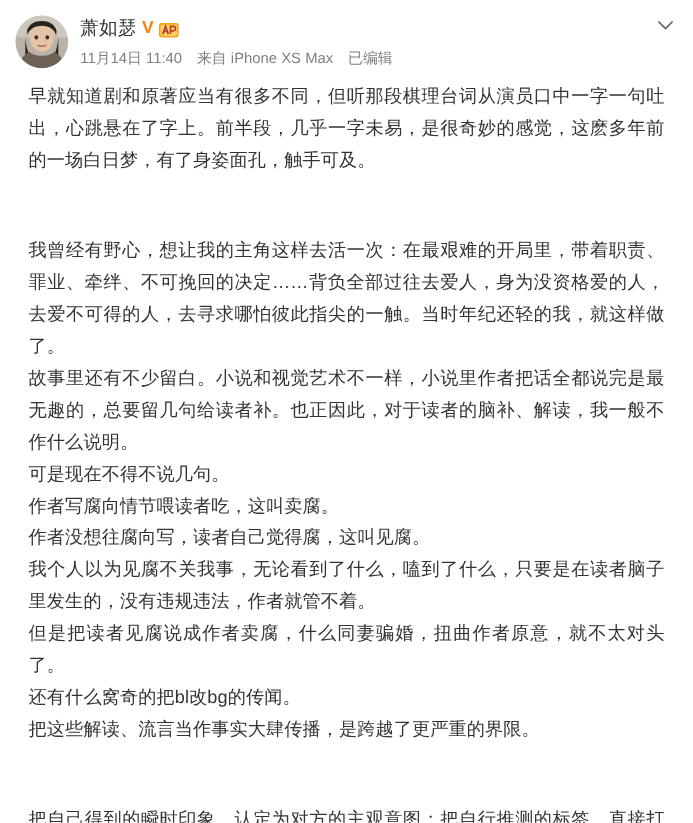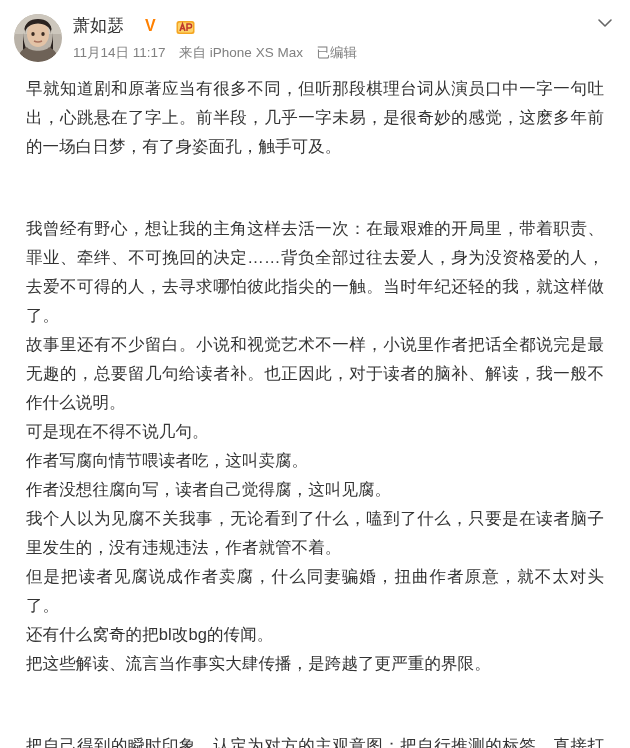--- a/index.html
+++ b/index.html
@@ -39,21 +39,20 @@
   .head-text {
     margin-left: 11px;
     flex: 1 1 auto;
     min-width: 0;
     padding-top: 1px;
   }
   .name-row {
     display: flex;
     align-items: center;
     height: 22px;
-    gap: 16px;
   }
   .username {
     font-size: 17px;
     line-height: 22px;
     color: #333333;
     font-weight: normal;
     white-space: nowrap;
   }
   .verified-v {
     margin-left: 5px;
@@ -142,21 +141,21 @@
           <svg width="19" height="17" viewBox="0 0 19 17" aria-hidden="true">
             <rect x="0.5" y="2" width="18" height="13" rx="2.5" fill="#f5a623"></rect>
             <rect x="2" y="3.5" width="15" height="10" rx="1.8" fill="#fdd36a"></rect>
             <path d="M4 12 L6.5 5 L9 12" stroke="#c0392b" stroke-width="1.6" fill="none"></path>
             <path d="M5 9.6 H8" stroke="#c0392b" stroke-width="1.4"></path>
             <path d="M11 12 V5 h2.6 a2 2 0 0 1 0 4 H11" stroke="#c0392b" stroke-width="1.5" fill="none"></path>
           </svg>
         </span>
       </div>
       <div class="meta-row">
-        <span>11月14日 11:17</span>
+        <span>11月14日 11:40</span>
         <span class="meta-sep"></span>
         <span>来自 iPhone XS Max</span>
         <span class="meta-sep"></span>
         <span>已编辑</span>
       </div>
     </div>
 
     <div class="chevron">
       <svg width="18" height="18" viewBox="0 0 18 18" aria-hidden="true">
         <path d="M3 6 L9 12 L15 6" stroke="#666666" stroke-width="1.6" fill="none" stroke-linecap="round" stroke-linejoin="round"></path>

